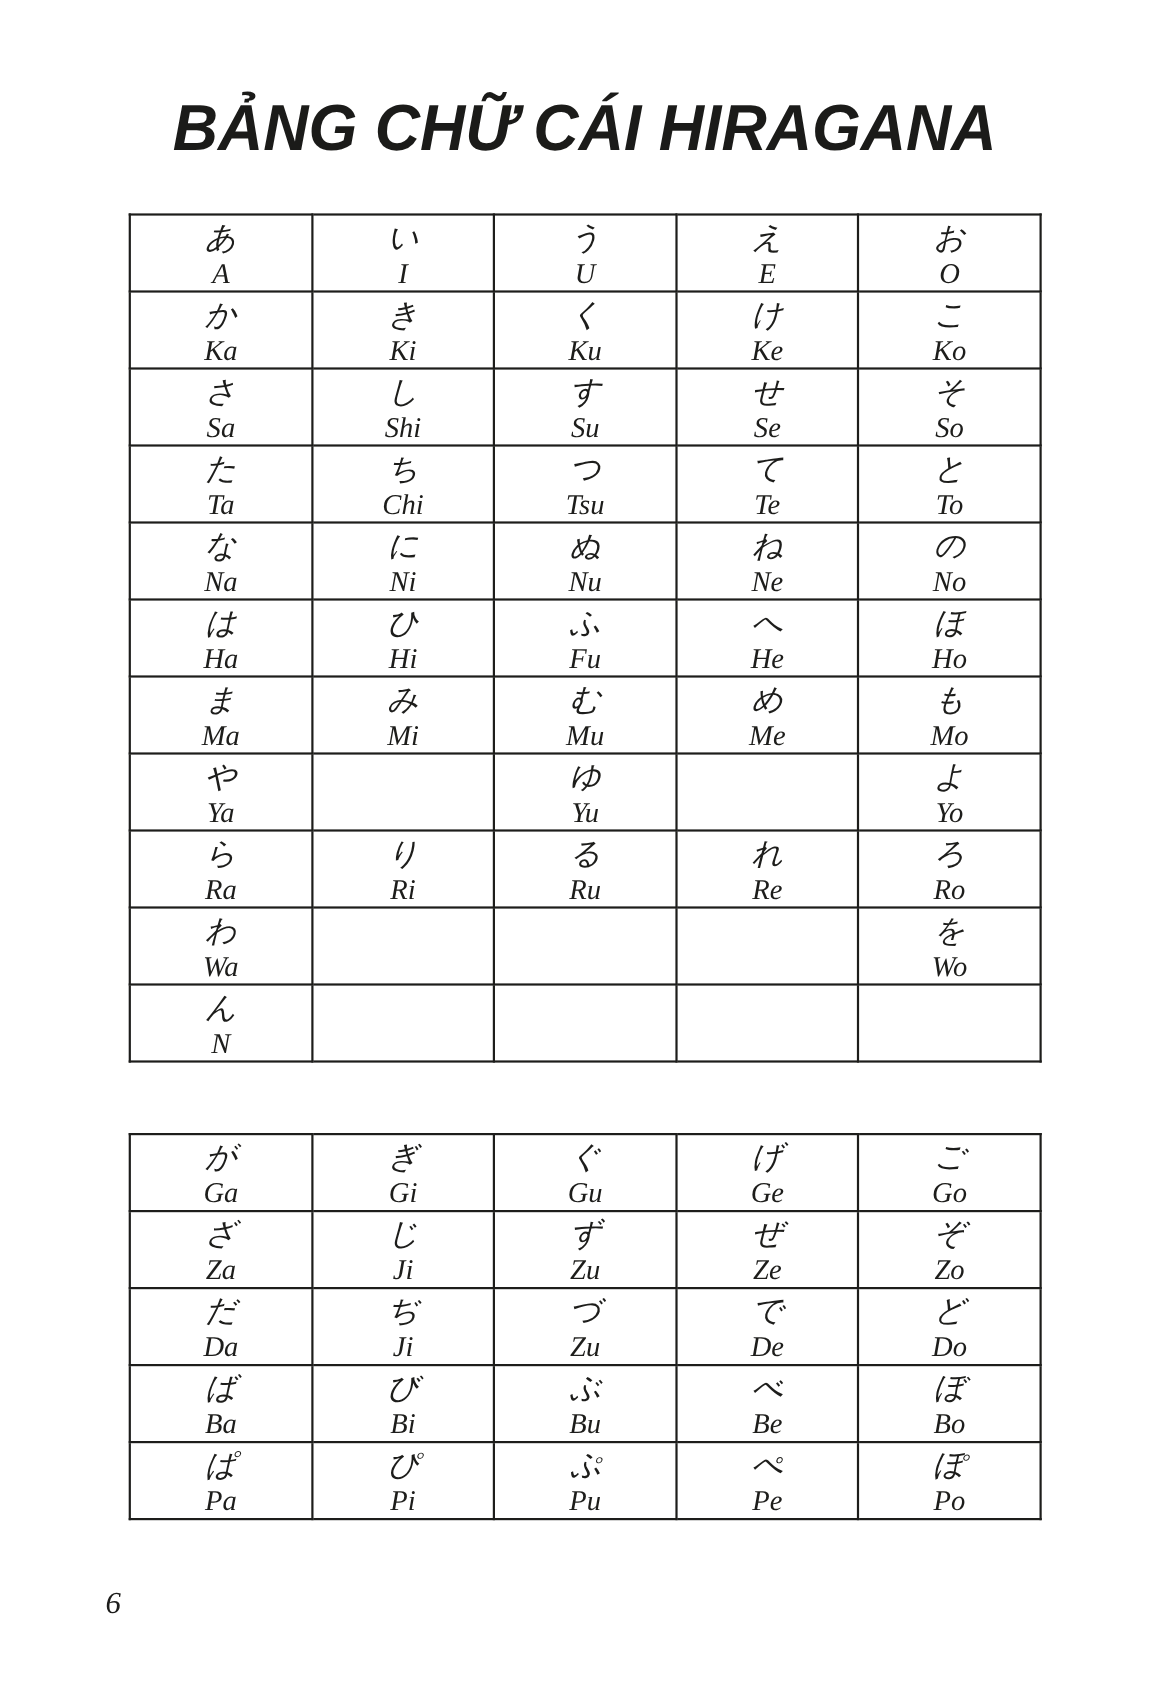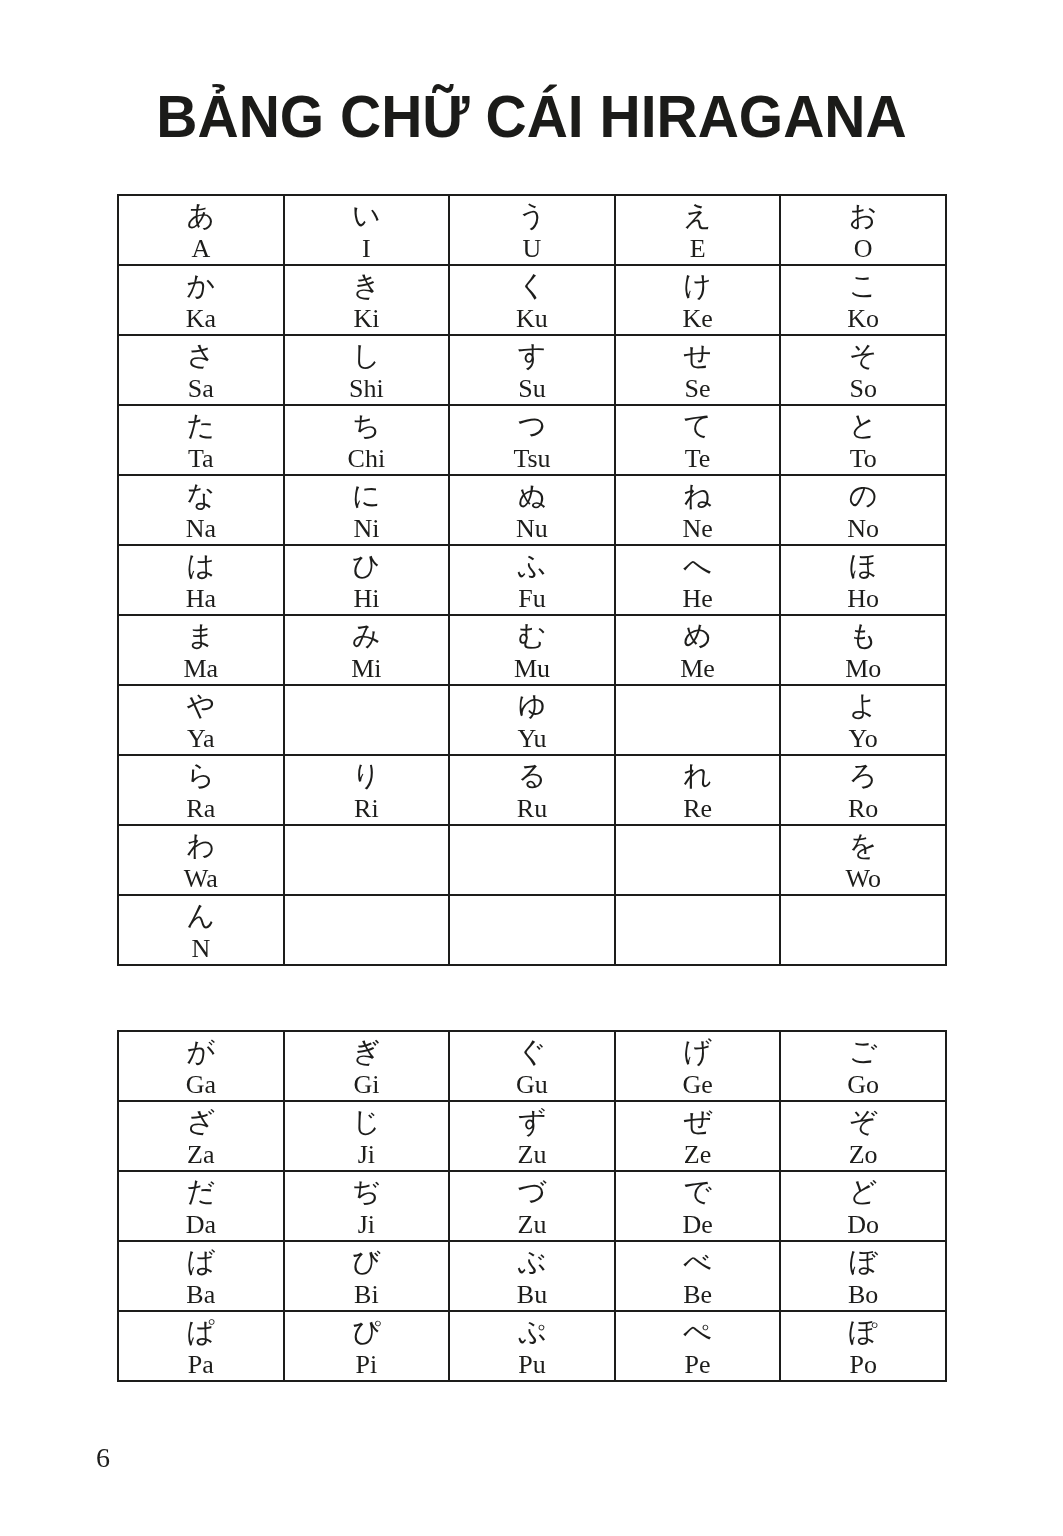--- a/index.html
+++ b/index.html
@@ -9,20 +9,21 @@
     height: 1536px;
     background: #ffffff;
     color: #1d1d1b;
     position: relative;
     font-family: "Liberation Serif", serif;
     overflow: hidden;
   }
   .page {
     position: absolute;
     inset: 0;
+    font-style: italic;
   }
   .title {
     position: absolute;
     top: 82px;
     left: 0;
     width: 100%;
     margin: 0;
     text-align: center;
     font-family: "Liberation Sans", sans-serif;
     font-weight: 700;

